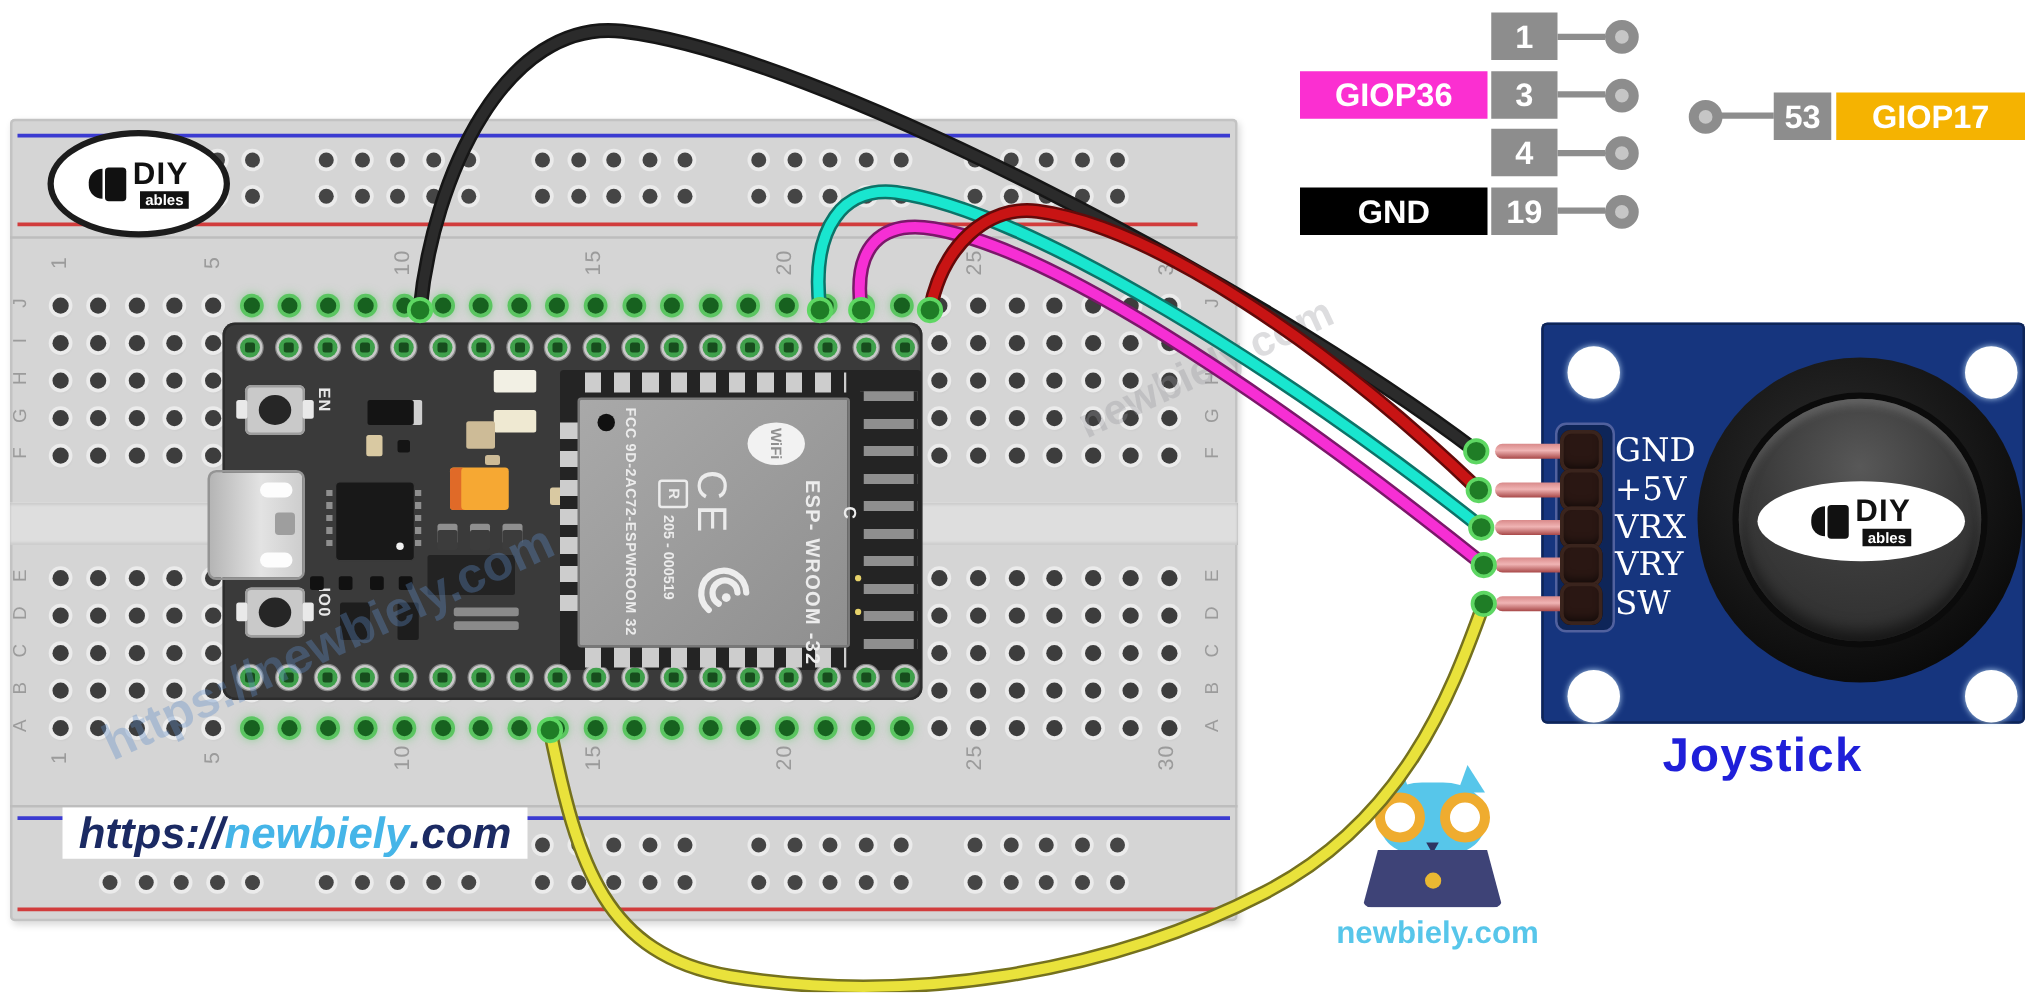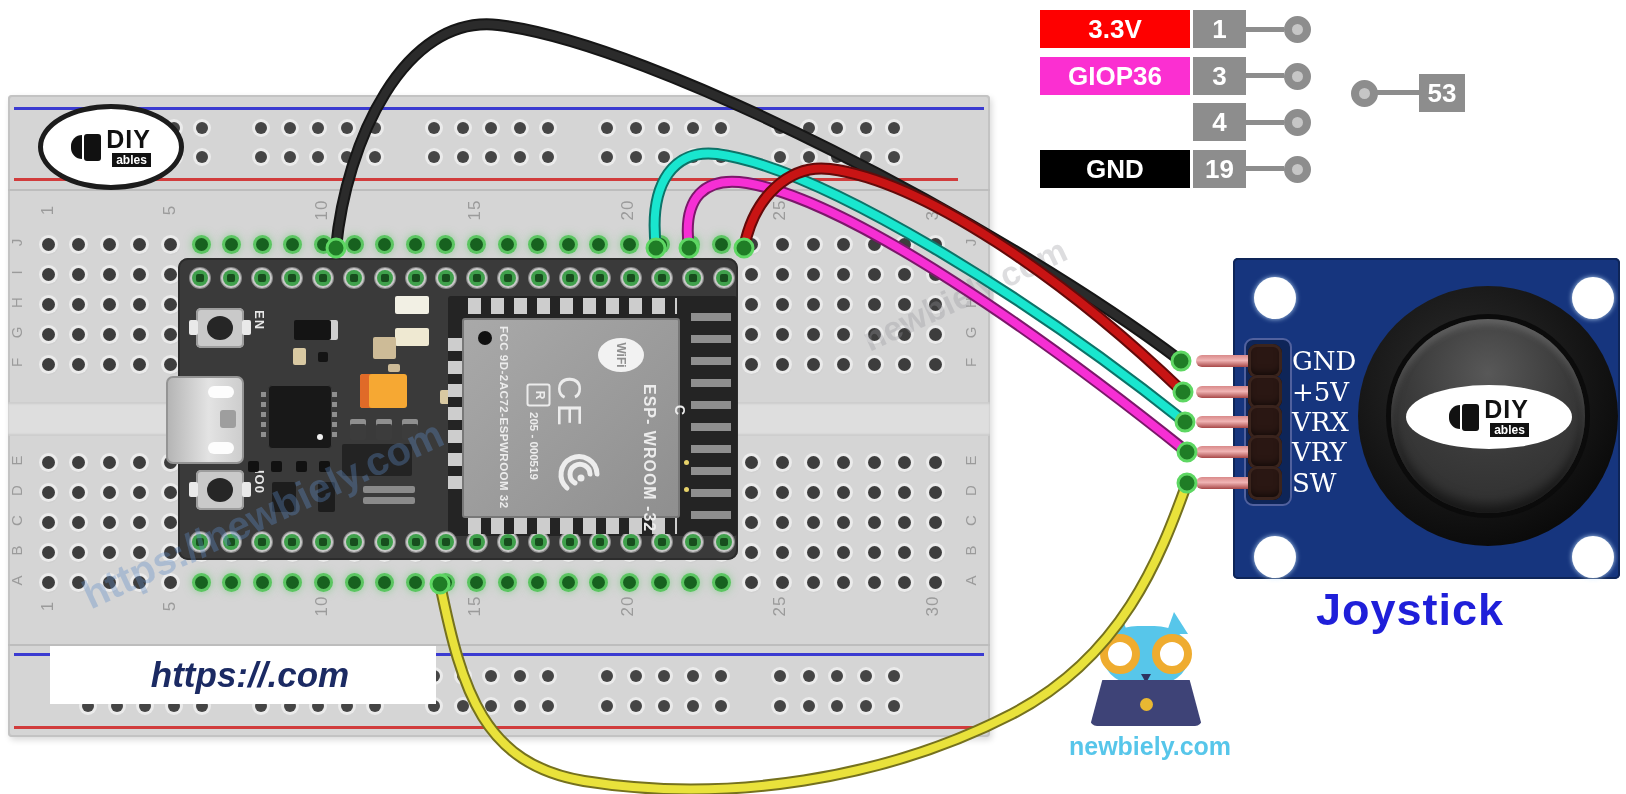--- a/index.html
+++ b/index.html
@@ -84,24 +84,24 @@
   .pt-num{width:53px;height:38px;line-height:38px;text-align:center;color:#fff;font-weight:bold;font-size:26px;background:#8d8d8d;}
   .pt-line{width:38px;height:5px;background:#8d8d8d;}
   .pt-circle{width:27px;height:27px;border-radius:50%;background:#c6c6c6;border:8px solid #8d8d8d;box-sizing:border-box;}
   .rp-circle{left:1351px;top:80px;width:27px;height:27px;border-radius:50%;background:#c6c6c6;border:8px solid #8d8d8d;box-sizing:border-box;z-index:5;}
   .rp-line{left:1377px;top:90px;width:42px;height:5px;background:#8d8d8d;z-index:5;}
   .rp-num{left:1419px;top:74px;width:46px;height:38px;line-height:38px;text-align:center;color:#fff;font-weight:bold;font-size:26px;background:#8d8d8d;z-index:5;}
   .rp-label{left:1469px;top:74px;width:151px;height:38px;line-height:38px;text-align:center;color:#fff;font-weight:bold;font-size:26px;background:#f5b301;z-index:5;}
   
   #wire-layer{position:absolute;left:0;top:0;z-index:6;pointer-events:none;}
   
-  .url-box{left:50px;top:646px;width:372px;height:58px;background:#fff;z-index:5;display:flex;align-items:center;justify-content:center;
-    font-style:italic;font-weight:bold;font-size:35px;letter-spacing:0;padding-left:14px;}
+  .url-box{left:50px;top:646px;width:372px;height:41px;background:#fff;z-index:5;display:flex;align-items:center;justify-content:center;
+    font-style:italic;font-weight:bold;font-size:35px;letter-spacing:0;}
   .url-dark{color:#1b2a63;} .url-lite{color:#45b5e8;}
-  .caption{left:1245px;top:584px;width:330px;text-align:center;color:#1f1fd9;font-weight:bold;font-size:45px;z-index:5;letter-spacing:1px;}
+  .caption{left:1245px;top:584px;width:330px;text-align:center;color:#1f1fd9;font-weight:bold;font-size:38px;z-index:5;letter-spacing:1px;}
   .wm{z-index:4;font-weight:bold;white-space:nowrap;transform-origin:left center;pointer-events:none;}
   .wm1{left:85px;top:575px;font-size:40px;color:rgba(95,140,200,.35);transform:rotate(-25deg);}
   .wm2{left:865px;top:322px;font-size:34px;color:rgba(150,150,155,.32);transform:rotate(-25deg);}
   
   .owl{position:absolute;left:1050px;top:598px;width:200px;height:158px;z-index:5;}
   .owl-ear{position:absolute;width:0;height:0;border-style:solid;}
   .owl-head{position:absolute;left:54px;top:28px;width:84px;height:60px;background:#57c6ea;border-radius:40% 40% 45% 45%;}
   .owl-glass{position:absolute;top:36px;width:40px;height:40px;border-radius:50%;background:#fff;border:8px solid #efac2f;box-sizing:border-box;}
   .owl-pupil{position:absolute;top:52px;width:12px;height:12px;border-radius:50%;background:#fff;}
   .owl-beak{position:absolute;left:91px;top:76px;width:0;height:0;border-left:5px solid transparent;border-right:5px solid transparent;border-top:9px solid #2e3460;}
@@ -705,39 +705,39 @@
       <span class="js-pinlabel" style="left: 1292px; top: 405px;">VRX</span>
       <span class="js-pinbar" style="left: 1196px; top: 446px;"></span>
       <span class="js-pinsq" style="left: 1248px; top: 435px;"></span>
       <span class="js-pinlabel" style="left: 1292px; top: 435px;">VRY</span>
       <span class="js-pinbar" style="left: 1196px; top: 477px;"></span>
       <span class="js-pinsq" style="left: 1248px; top: 466px;"></span>
       <span class="js-pinlabel" style="left: 1292px; top: 466px;">SW</span>
     </div>
 
   <div id="pin-table">
-      <span class="pt-label" style="left: 1040px; top: 10px; background: rgb(254, 0, 0);">3.3V</span>
       <span class="pt-num" style="left: 1193px; top: 10px;">1</span>
       <span class="pt-line" style="left: 1246px; top: 26.5px;"></span>
       <span class="pt-circle" style="left: 1284px; top: 16px;"></span>
       <span class="pt-label" style="left: 1040px; top: 56.5px; background: rgb(251, 47, 209);">GIOP36</span>
       <span class="pt-num" style="left: 1193px; top: 56.5px;">3</span>
       <span class="pt-line" style="left: 1246px; top: 73px;"></span>
       <span class="pt-circle" style="left: 1284px; top: 62.5px;"></span>
       <span class="pt-num" style="left: 1193px; top: 103px;">4</span>
       <span class="pt-line" style="left: 1246px; top: 119.5px;"></span>
       <span class="pt-circle" style="left: 1284px; top: 109px;"></span>
       <span class="pt-label" style="left: 1040px; top: 149.5px; background: rgb(0, 0, 0);">GND</span>
       <span class="pt-num" style="left: 1193px; top: 149.5px;">19</span>
       <span class="pt-line" style="left: 1246px; top: 166px;"></span>
       <span class="pt-circle" style="left: 1284px; top: 155.5px;"></span>
     </div>
   <div class="abs rp-circle"></div>
   <div class="abs rp-line"></div>
   <div class="abs rp-num">53</div>
+  <div class="abs rp-label" style="background: rgb(245, 179, 1);">GIOP17</div>
 
   <svg id="wire-layer" width="1626" height="794">
       <path d="M336 248 C346 142 404 14 498 25 C652 43 1005 228 1181 361" fill="none" stroke="#161616" stroke-width="12" stroke-linecap="round"></path>
       <path d="M336 248 C346 142 404 14 498 25 C652 43 1005 228 1181 361" fill="none" stroke="#2b2b2b" stroke-width="8" stroke-linecap="round"></path>
       <path d="M656 248 C648 180 676 149 717 154 C822 168 1032 300 1185 422" fill="none" stroke="#0d7368" stroke-width="12" stroke-linecap="round"></path>
       <path d="M656 248 C648 180 676 149 717 154 C822 168 1032 300 1185 422" fill="none" stroke="#19e6cf" stroke-width="8" stroke-linecap="round"></path>
       <path d="M689 248 C682 197 705 176 747 183 C852 201 1042 336 1187 452" fill="none" stroke="#7b186a" stroke-width="12" stroke-linecap="round"></path>
       <path d="M689 248 C682 197 705 176 747 183 C852 201 1042 336 1187 452" fill="none" stroke="#f62fd4" stroke-width="8" stroke-linecap="round"></path>
       <path d="M744 248 C754 196 790 164 830 169 C922 181 1062 276 1183 392" fill="none" stroke="#640a0a" stroke-width="12" stroke-linecap="round"></path>
       <path d="M744 248 C754 196 790 164 830 169 C922 181 1062 276 1183 392" fill="none" stroke="#c81414" stroke-width="8" stroke-linecap="round"></path>
@@ -750,20 +750,21 @@
       <circle cx="689" cy="248" r="9" fill="#1f7d26" stroke="#5ed763" stroke-width="3"></circle>
       <circle cx="1187" cy="452" r="9" fill="#1f7d26" stroke="#5ed763" stroke-width="3"></circle>
       <circle cx="744" cy="248" r="9" fill="#1f7d26" stroke="#5ed763" stroke-width="3"></circle>
       <circle cx="1183" cy="392" r="9" fill="#1f7d26" stroke="#5ed763" stroke-width="3"></circle>
       <circle cx="440" cy="584" r="9" fill="#1f7d26" stroke="#5ed763" stroke-width="3"></circle>
       <circle cx="1187" cy="483" r="9" fill="#1f7d26" stroke="#5ed763" stroke-width="3"></circle>
     </svg>
 
   <div class="abs url-box">
     <span class="url-dark">https://</span>
+      <span class="url-lite">newbiely</span>
       <span class="url-dark">.com</span>
   </div>
   <div class="abs caption">Joystick</div>
   <div class="abs wm wm1">https://newbiely.com</div>
   <div class="abs wm wm2">newbiely.com</div>
 
   <div class="owl">
     <div class="owl-ear" style="left:56px;top:14px;border-width:0 8px 22px 14px;border-color:transparent transparent #57c6ea transparent;"></div>
     <div class="owl-ear" style="left:116px;top:14px;border-width:0 14px 22px 8px;border-color:transparent transparent #57c6ea transparent;"></div>
     <div class="owl-head"></div>

